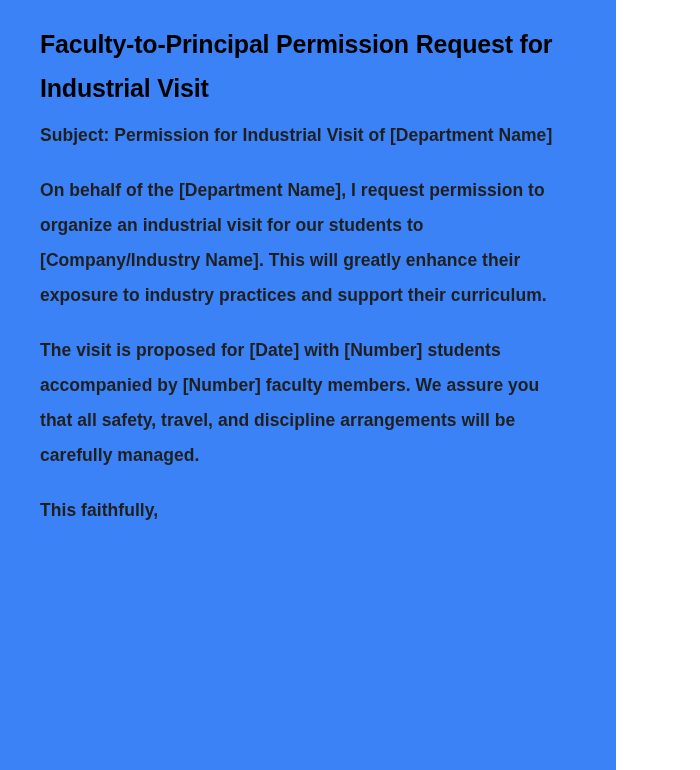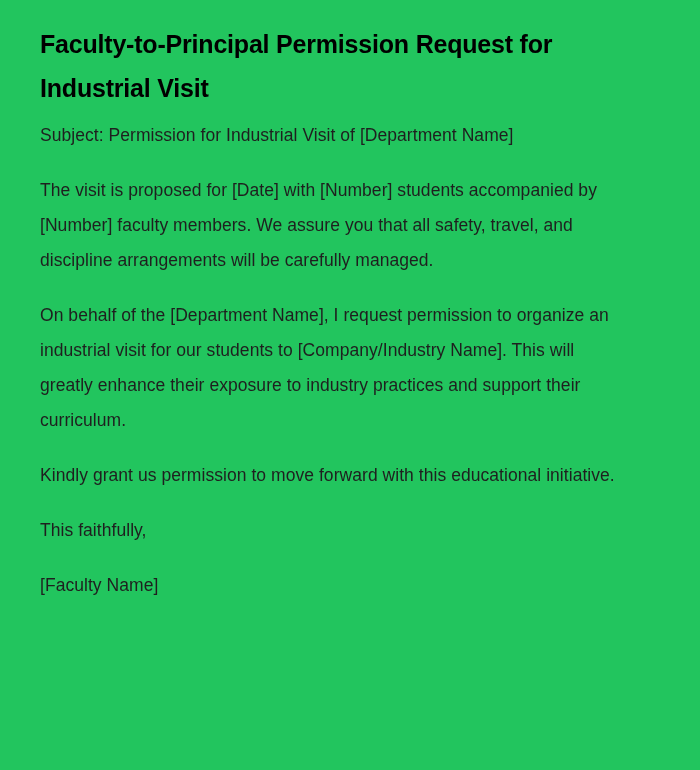--- a/index.html
+++ b/index.html
@@ -12,43 +12,43 @@
   body {
     width: 700px;
     height: 770px;
     overflow: hidden;
     font-family: "Liberation Sans", "DejaVu Sans", sans-serif;
     -webkit-font-smoothing: antialiased;
   }
 
   .document {
     box-sizing: border-box;
-    width: 700px;
+    width: 616px;
     height: 770px;
-    background: #22c55e;
+    background: #3b82f6;
     padding: 22px 60px 0 40px;
   }
 
   .doc-title {
     margin: 0 0 8px 0;
     padding: 0;
     font-size: 25px;
     line-height: 44px;
     font-weight: 700;
     letter-spacing: -0.2px;
     color: #000000;
     max-width: 570px;
   }
 
   .doc-paragraph {
     margin: 0 0 20px 0;
     padding: 0;
     font-size: 17.5px;
     line-height: 35px;
-    font-weight: 400;
+    font-weight: 700;
     color: #1f1f1f;
     max-width: 585px;
     letter-spacing: 0.05px;
   }
 
   .doc-paragraph.subject-line {
     max-width: 600px;
   }
 
   .doc-paragraph:last-child {
@@ -58,23 +58,21 @@
 </head>
 <body>
 
 <div class="document">
 
   <h1 class="doc-title">Faculty-to-Principal Permission Request for Industrial Visit</h1>
 
   <p class="doc-paragraph subject-line">Subject: Permission for Industrial Visit of [Department Name]</p>
 
 
+  <p class="doc-paragraph">On behalf of the [Department Name], I request permission to organize an industrial visit for our students to [Company/Industry Name]. This will greatly enhance their exposure to industry practices and support their curriculum.</p>
+
   <p class="doc-paragraph">The visit is proposed for [Date] with [Number] students accompanied by [Number] faculty members. We assure you that all safety, travel, and discipline arrangements will be carefully managed.</p>
 
-  <p class="doc-paragraph">On behalf of the [Department Name], I request permission to organize an industrial visit for our students to [Company/Industry Name]. This will greatly enhance their exposure to industry practices and support their curriculum.</p>
-
-  <p class="doc-paragraph">Kindly grant us permission to move forward with this educational initiative.</p>
 
   <p class="doc-paragraph">This faithfully,</p>
 
-  <p class="doc-paragraph">[Faculty Name]</p>
 
 </div>
 
 </body></html>

